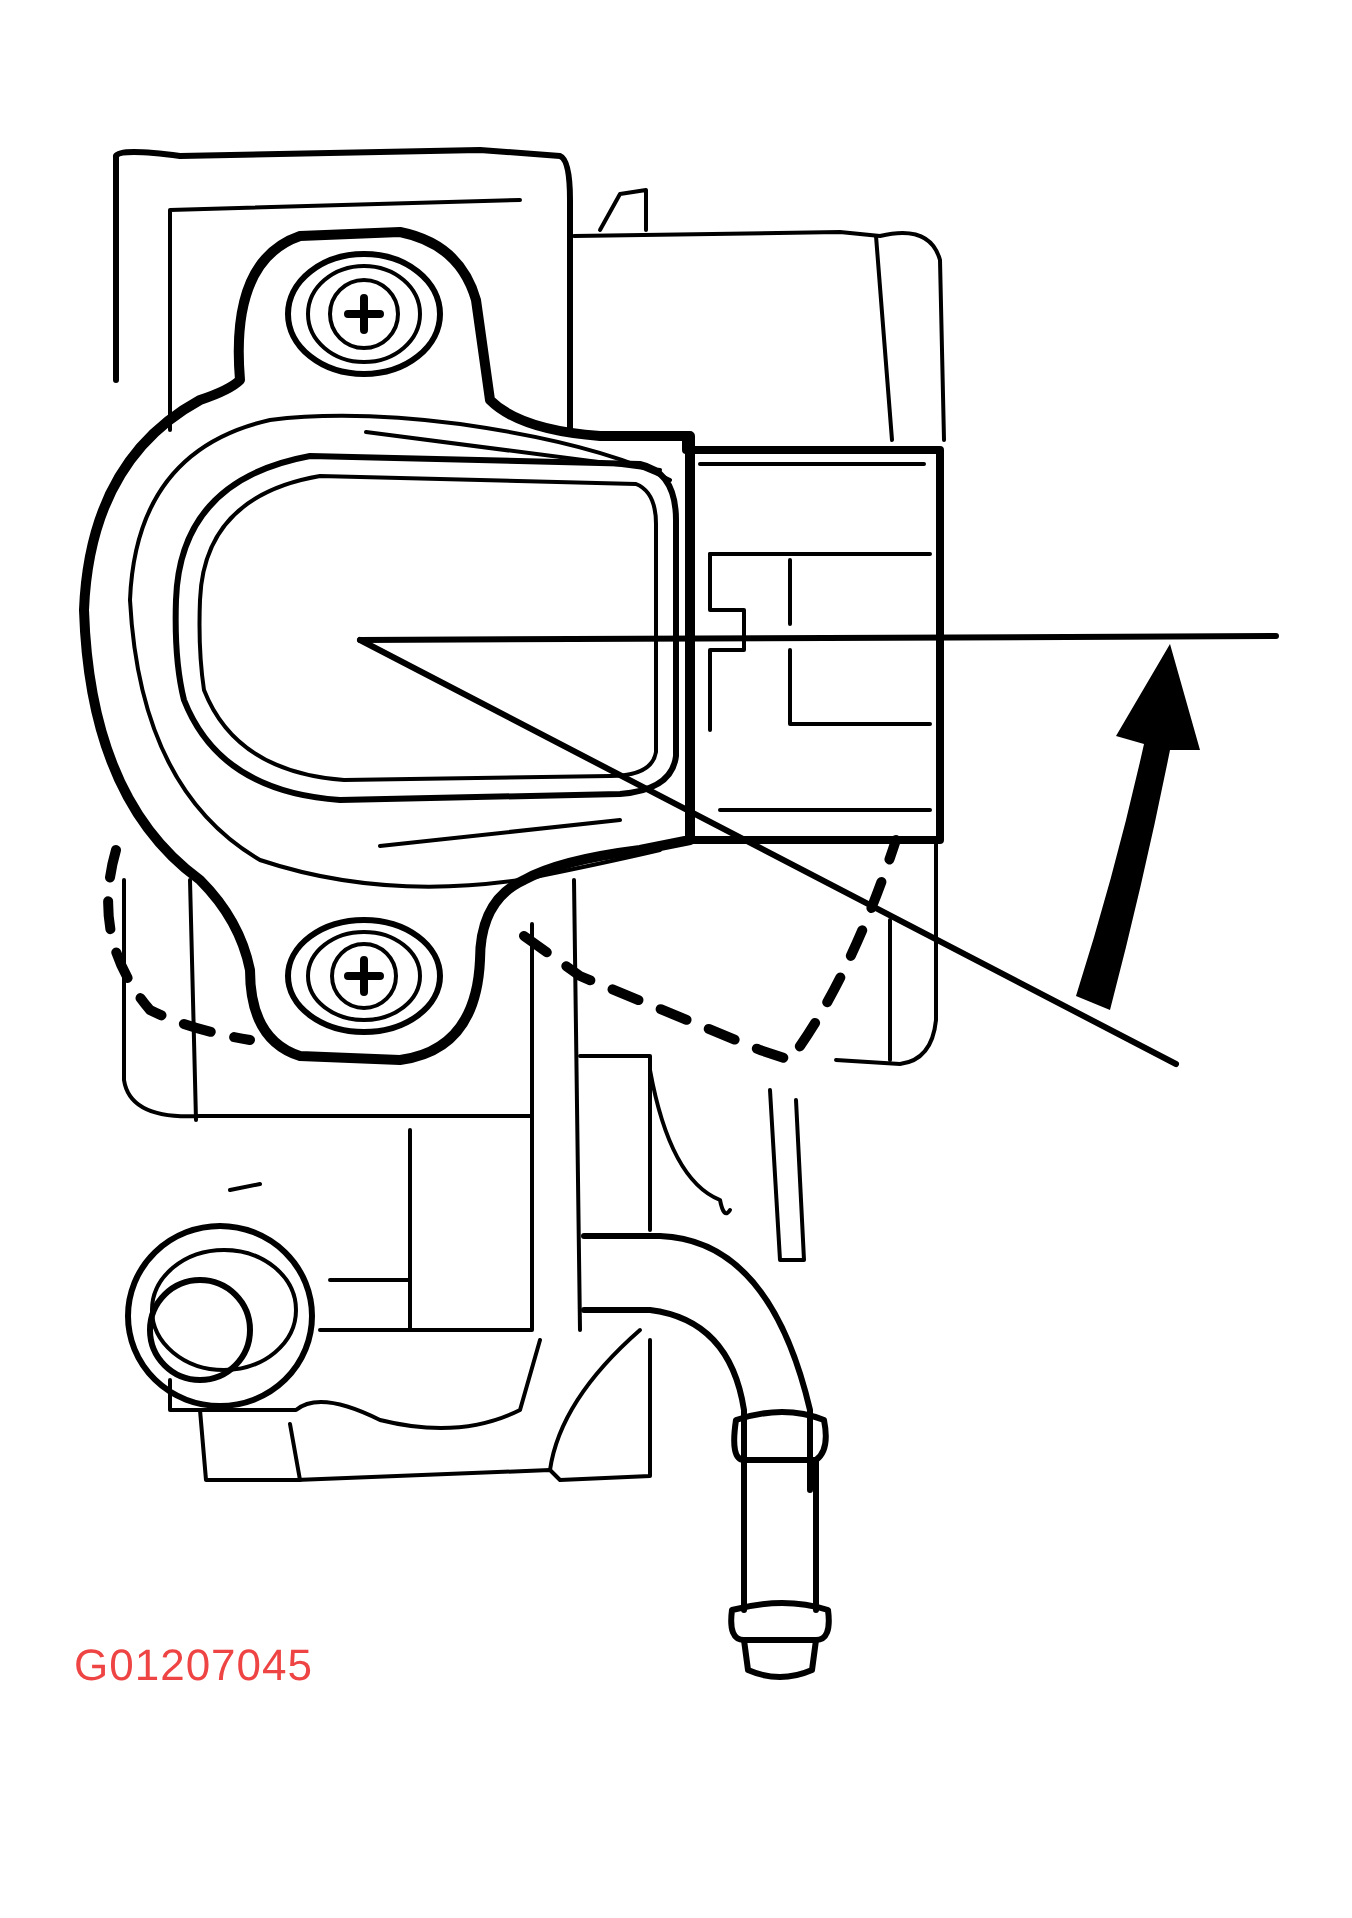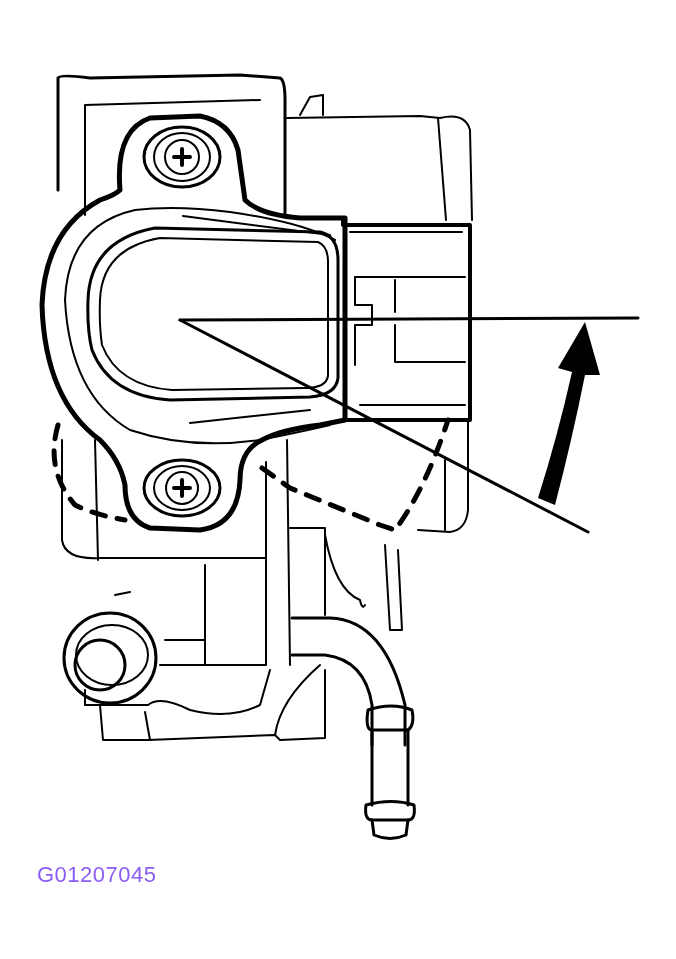--- a/index.html
+++ b/index.html
@@ -1,21 +1,21 @@
 <!DOCTYPE html>
 <html><head>
 <meta charset="utf-8">
 <style>
   html, body { margin: 0; padding: 0; background: #ffffff; }
   body { width: 676px; height: 959px; position: relative; overflow: hidden; }
   #figure { position: absolute; left: 0; top: 0; width: 676px; height: 959px; }
   #caption {
-    position: absolute; left: 37px; top: 862px;
+    position: absolute; left: 37px; top: 820px;
     font-family: "Liberation Sans", sans-serif; font-size: 22px;
-    font-weight: normal; color: #8b5cf6; letter-spacing: 0.5px;
+    font-weight: normal; color: #ef4444; letter-spacing: 0.5px;
   }
   svg .k { fill: none; stroke: #000; stroke-linecap: round; stroke-linejoin: round; }
 </style>
 </head>
 <body>
 
 <svg id="figure" viewBox="0 0 676 959" xmlns="http://www.w3.org/2000/svg">
 
   <g>
     <path class="k" stroke-width="3" d="M58,78 L58,190 M58,78 Q60,74 90,78 L240,75 L280,78 Q285,80 285,100 L285,215"></path>

